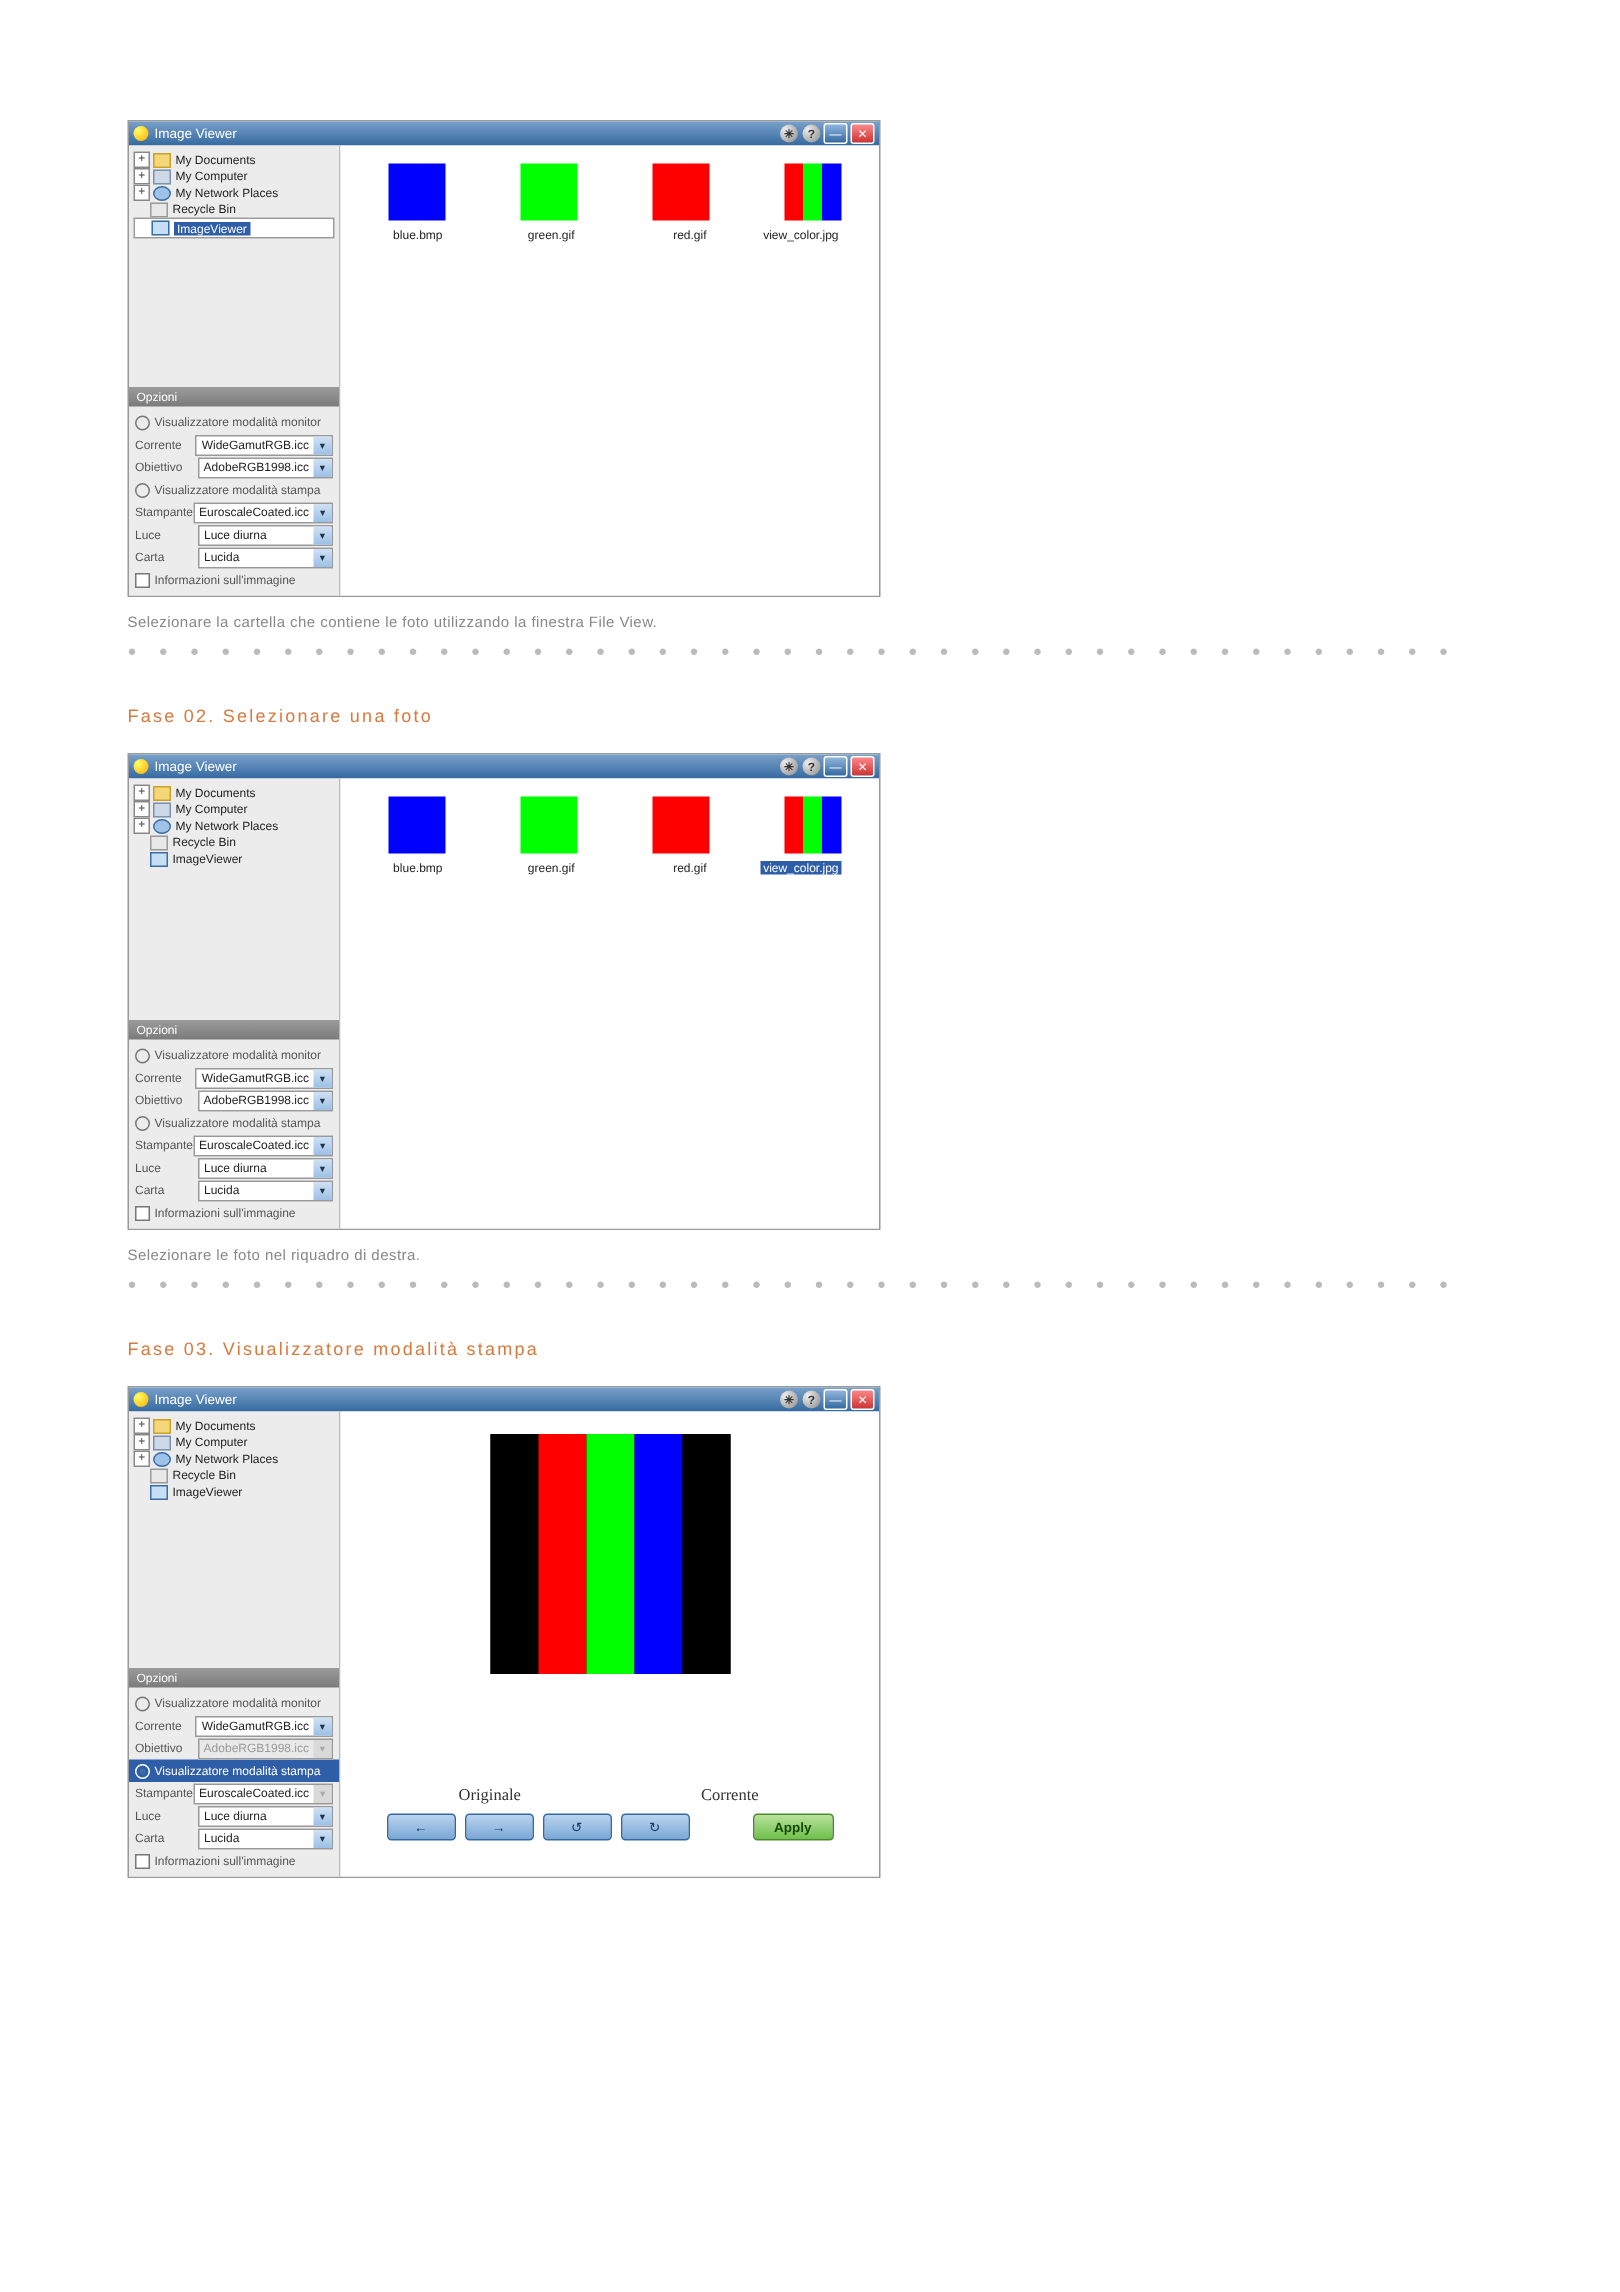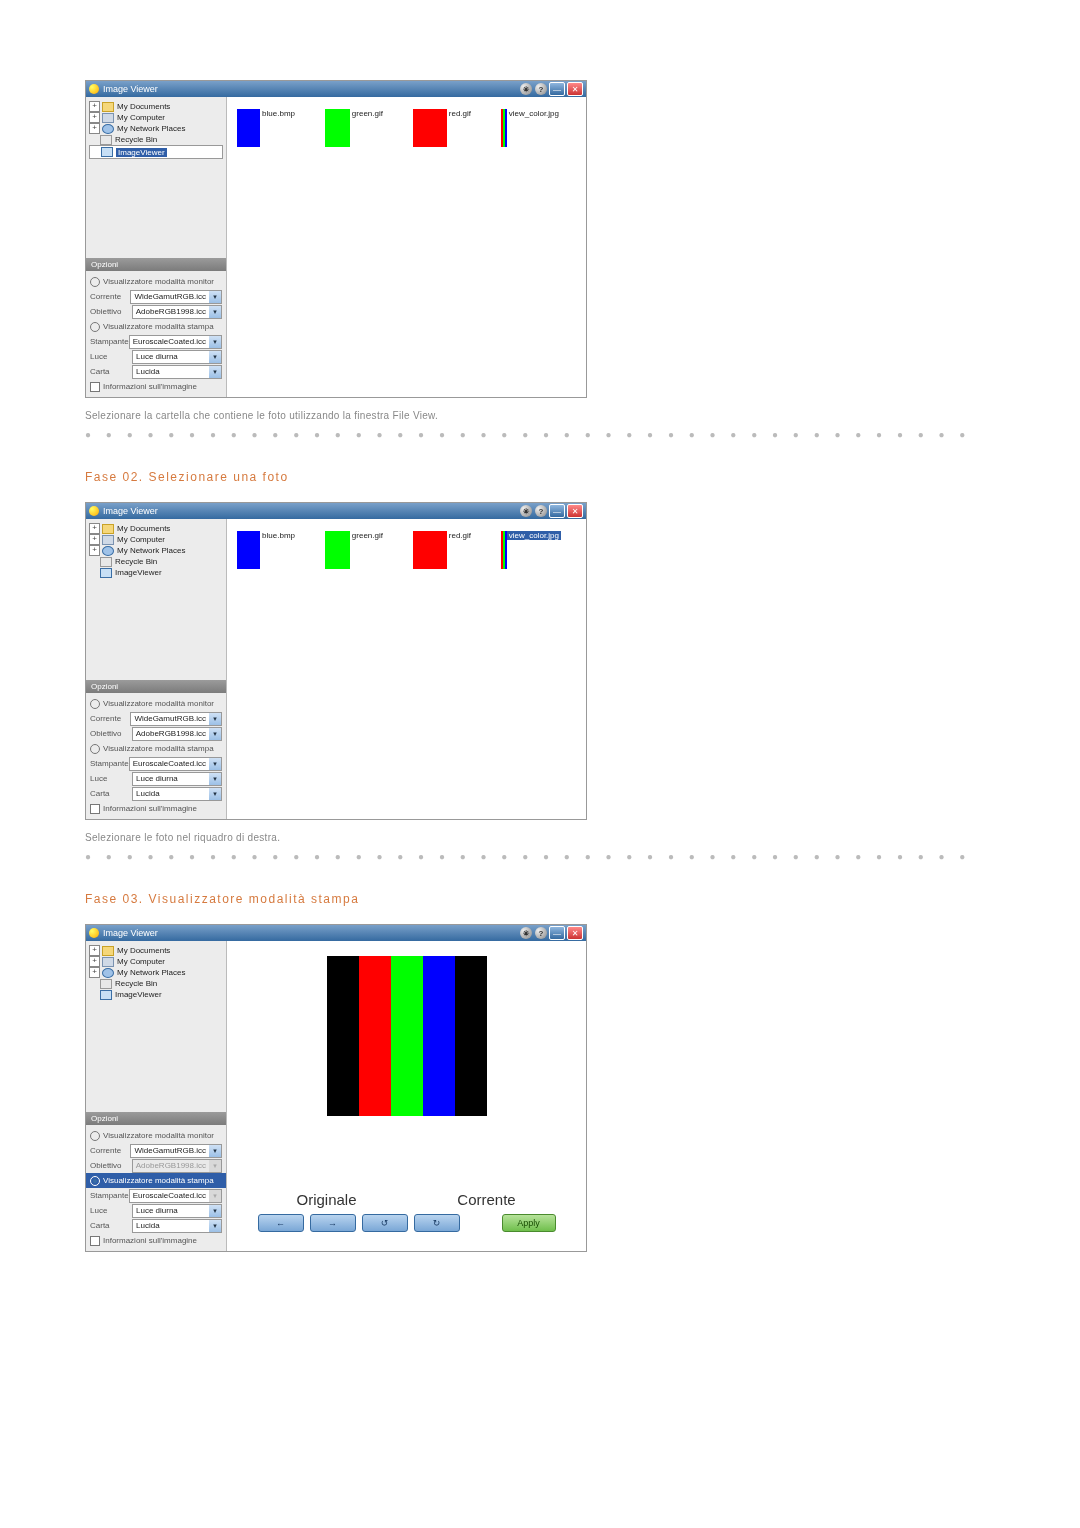--- a/index.html
+++ b/index.html
@@ -31,34 +31,34 @@
 .optrow .lbl{width:42px}
 .optrow.hl{background:#2f5ea8;color:#fff;margin:0 -4px;padding:0 4px}
 .optrow.hl .rad{border-color:#fff}
 .sel{display:flex;align-items:center;border:1px solid #999;background:#fff;height:12px;flex:1;font-size:8px;color:#222}
 .sel.dis{background:#e9e9e9;color:#999}
 .sel .sv{flex:1;padding:0 3px;white-space:nowrap;overflow:hidden}
 .sel .dd{width:12px;height:12px;background:linear-gradient(180deg,#cfe1f5,#9cc0e6);display:flex;align-items:center;justify-content:center;color:#234;font-size:7px}
 .sel .dd.dis{background:#d9d9d9;color:#aaa}
 .main{flex:1;background:#fff;position:relative}
 .thumbs{display:flex;gap:28px;padding:12px 10px}
-.th{width:60px;display:flex;flex-direction:row;align-items:flex-start;font-size:8px;color:#222}
+.th{width:60px;display:flex;flex-direction:column;align-items:flex-end;font-size:8px;color:#222}
 .th .sw{width:38px;height:38px;margin-bottom:5px}
 .th.vc .sw{background:linear-gradient(90deg,#f00 0 33%,#0f0 33% 66%,#00f 66%)}
 .th .nm{padding:0 2px}
 .th.selected .nm{background:#2f5ea8;color:#fff}
 .preview{padding:10px 0 0;display:flex;flex-direction:column;align-items:center;height:100%}
 .pvimg{width:160px;height:160px;background:#000;margin-top:5px}
 .pvimg .strip{height:100%;display:flex}
 .pvimg .strip div{flex:1}
-.pvlabels{display:flex;width:320px;margin-top:75px;font-family:Liberation Sans, sans-serif;font-size:15px;color:#333}
+.pvlabels{display:flex;width:320px;margin-top:75px;font-family:Liberation Serif, serif;font-size:11px;color:#333}
 .pvlabels span{flex:1;text-align:center}
 .pvtool{display:flex;gap:6px;justify-content:center;margin-top:6px}
 .pvbtn{width:44px;height:16px;border:1px solid #356aa0;border-radius:3px;background:linear-gradient(180deg,#b9d4ef,#7aa7d6);display:flex;align-items:center;justify-content:center;color:#1a3b64;font-size:9px}
-.pvbtn.apply{background:linear-gradient(180deg,#b7e39b,#6fbf4c);border-color:#4a8b2e;color:#164a00;width:52px;font-weight:normal}
+.pvbtn.apply{background:linear-gradient(180deg,#b7e39b,#6fbf4c);border-color:#4a8b2e;color:#164a00;width:52px;font-weight:bold}
 .caption{font-size:10px;color:#888;margin:10px 0 8px;letter-spacing:.3px}
 .dots{color:#bbb;font-size:10px;letter-spacing:6px;white-space:nowrap;overflow:hidden;margin:6px 0 30px}
 .phase{color:#d67a3f;font-size:12px;letter-spacing:1.5px;margin:10px 0 18px}
 </style>
 </head>
 <body>
 
 <div class="page">
 
 <div class="app">

